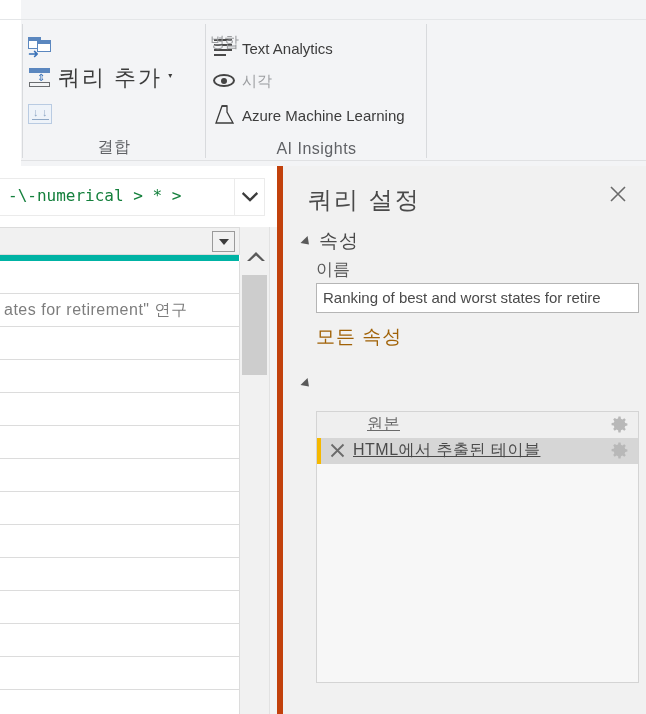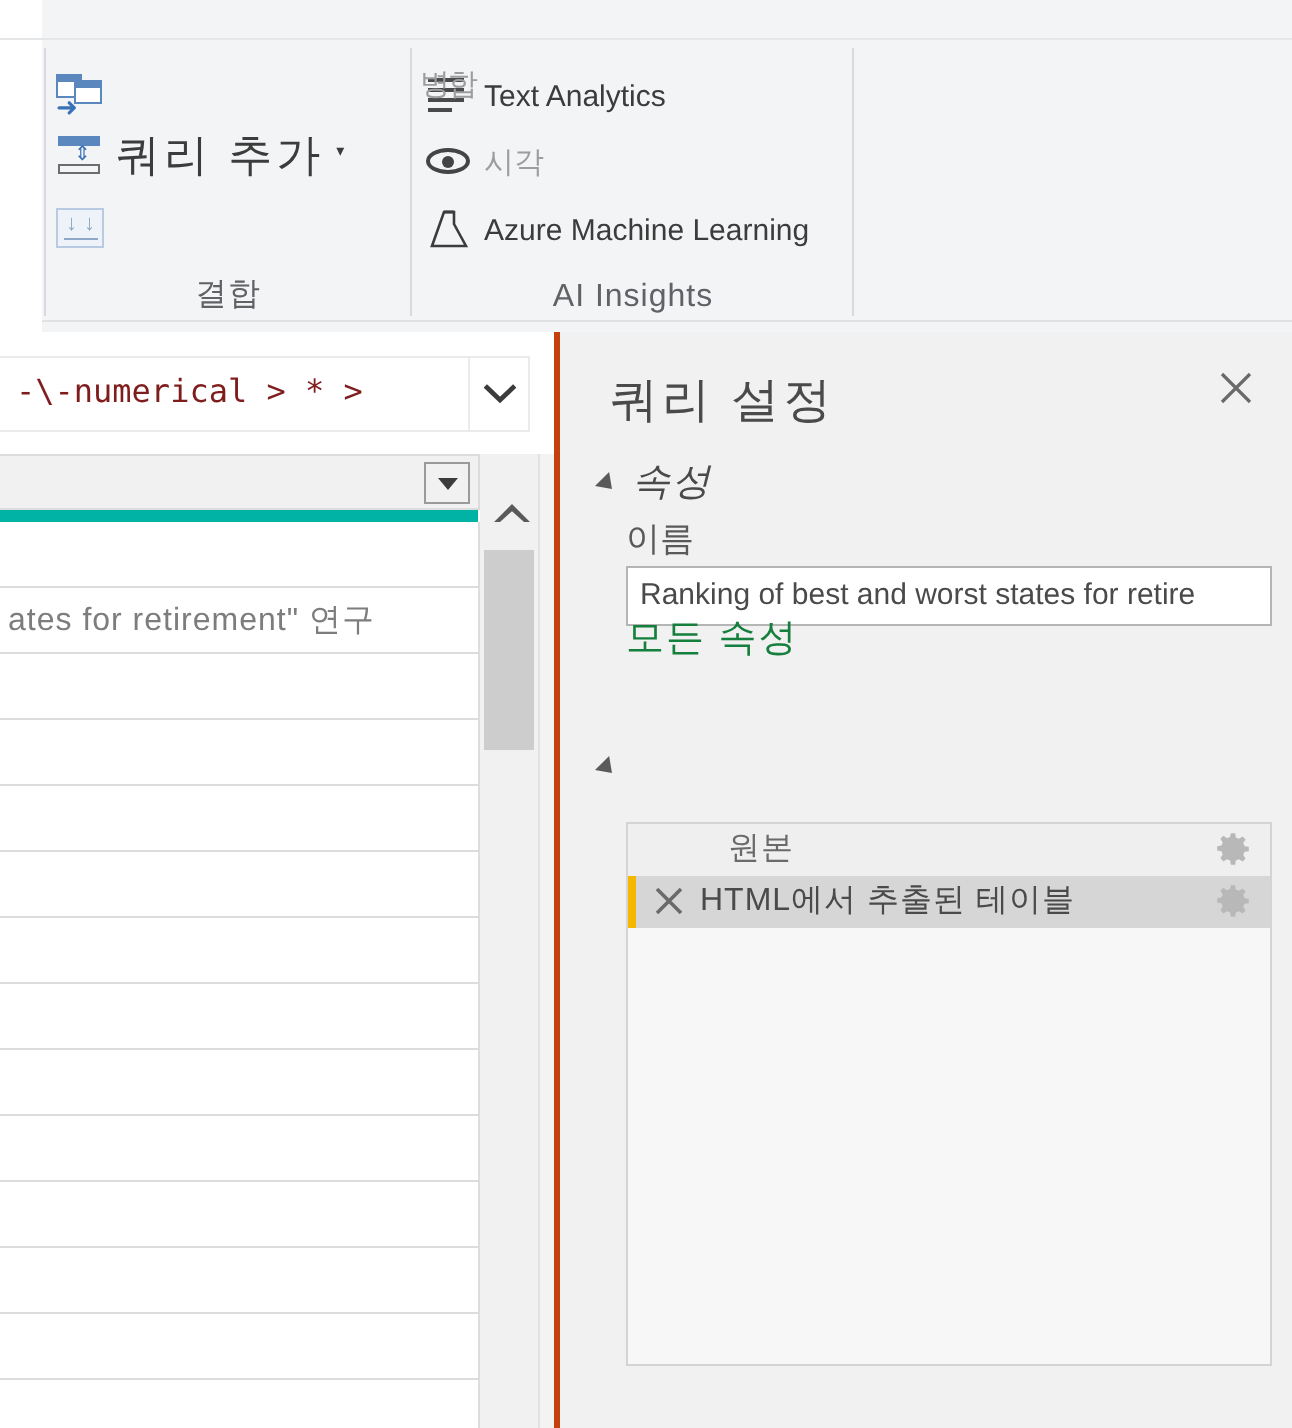--- a/index.html
+++ b/index.html
@@ -93,21 +93,21 @@
   
   .left-pane { position:absolute; left:0; top:166px; width:277px; height:548px; background:#ffffff; }
 
   .formula-wrap { position:absolute; left:0; top:12px; width:265px; height:38px; }
   .formula-box {
     position:absolute; left:0; top:0; width:235px; height:38px;
     background:#ffffff; border:1px solid #ebebeb; border-left:none;
   }
   .formula-text {
     position:absolute; left:8px; top:7px; font-family:"DejaVu Sans Mono", monospace;
-    font-size:16px; color:#7f1d1d; white-space:nowrap; letter-spacing:0px;
+    font-size:16px; color:#15803d; white-space:nowrap; letter-spacing:0px;
   }
   .formula-dd {
     position:absolute; left:235px; top:0; width:30px; height:38px;
     background:#ffffff; border:1px solid #ebebeb; border-left:none;
     display:flex; align-items:center; justify-content:center;
   }
   .chev { width:16px; height:10px; }
 
   .grid { position:absolute; left:0; top:61px; width:277px; height:653px; }
   .grid-header {
@@ -138,68 +138,68 @@
 
   .vscroll { position:absolute; left:240px; top:61px; width:37px; height:653px; background:#f3f3f3; }
   .vscroll .track { position:absolute; left:0; top:0; width:29px; height:653px; background:#f1f1f1; }
   .vscroll .up { position:absolute; left:5px; top:22px; width:22px; height:16px; }
   .vscroll .thumb { position:absolute; left:2px; top:48px; width:25px; height:100px; background:#cdcdcd; }
   .vscroll .edge { position:absolute; left:29px; top:0; width:1px; height:653px; background:#e2e2e2; }
 
   
   .qs-pane {
     position:absolute; left:277px; top:166px; width:369px; height:548px;
-    background:#f1f1f1; border-left:3px solid #c2410c;
+    background:#f1f1f1; border-left:6px solid #c2410c;
   }
   .qs-title {
     position:absolute; left:25px; top:18px; font-size:24px; color:#4a4a4a;
     letter-spacing:2px;
   }
   .qs-close {
     position:absolute; right:14px; top:14px; width:28px; height:28px;
     display:flex; align-items:center; justify-content:center;
   }
 
   .sec-head {
     position:absolute; display:flex; align-items:center; gap:9px;
     font-size:19px; color:#4a4a4a; letter-spacing:1px;
   }
   .sec-head .tri {
     width:0;height:0;border-left:7px solid #5a5a5a;border-top:5px solid transparent;
     border-bottom:5px solid transparent; transform: rotate(45deg); position:relative; top:1px;
   }
-  .sec-props { left:20px; top:62px;font-style:italic; }
+  .sec-props { left:20px; top:62px; }
   .sec-steps { left:20px; top:212px; }
 
   .prop-label { position:absolute; left:33px; top:92px; font-size:17px; color:#5a5a5a; }
   .name-input {
     position:absolute; left:33px; top:117px; width:323px; height:30px;
     background:#ffffff; border:1px solid #b5b5b5;
     font-size:15px; color:#4a4a4a; padding:0 0 0 6px;
     font-family:"Liberation Sans", sans-serif; line-height:28px;
     white-space:nowrap; overflow:hidden;
   }
   .all-props {
-    position:absolute; left:33px; top:140px; font-size:19px; color:#15803d;
+    position:absolute; left:33px; top:158px; font-size:19px; color:#a16207;
     letter-spacing:1px;
   }
 
   .steps-box {
     position:absolute; left:33px; top:245px; width:323px; height:272px;
     background:#f7f7f7; border:1px solid #d4d4d4;
   }
   .step-row {
     position:relative; height:26px; display:flex; align-items:center;
     font-size:16px; color:#4a4a4a; white-space:nowrap;
   }
   .step-row.src { background:#efefef; }
   .step-row.sel { background:#d6d6d6; }
   .step-row .accent { position:absolute; left:0; top:0; width:4px; height:26px; background:#f5b800; }
   .step-row .xmark { position:absolute; left:12px; top:4px; width:17px; height:17px; }
-  .step-row .stext { position:absolute; left:36px; top:2px; letter-spacing:0.5px; }
+  .step-row .stext { position:absolute; left:36px; top:2px; letter-spacing:0.5px;text-decoration:underline; }
   .step-row .stext.indent { left:50px; color:#6a6a6a; }
   .step-row .gear { position:absolute; right:10px; top:4px; width:17px; height:17px; }
 
   .gear-g { fill:#b8b8b8; }
 </style>
 </head>
 <body>
 
 <div id="root">
 

